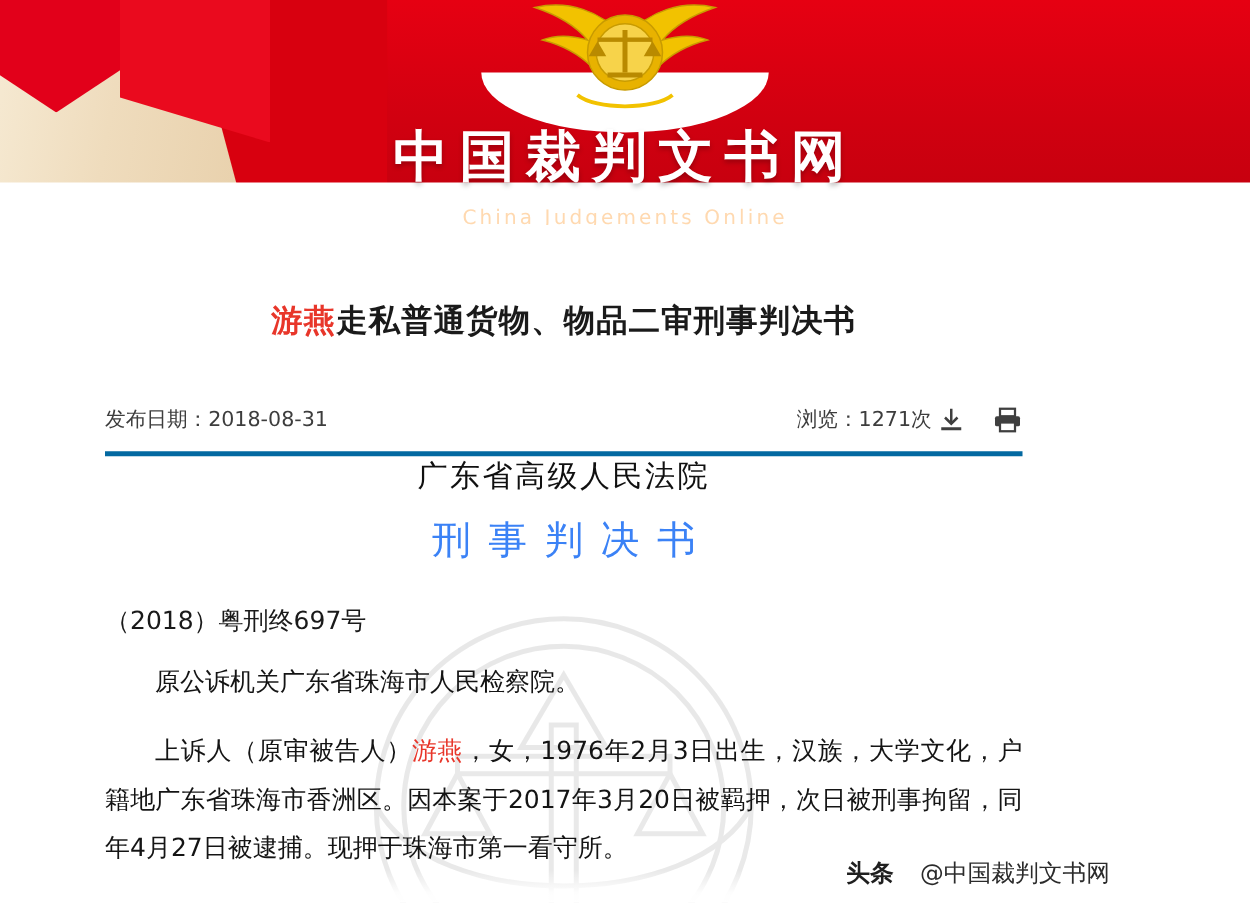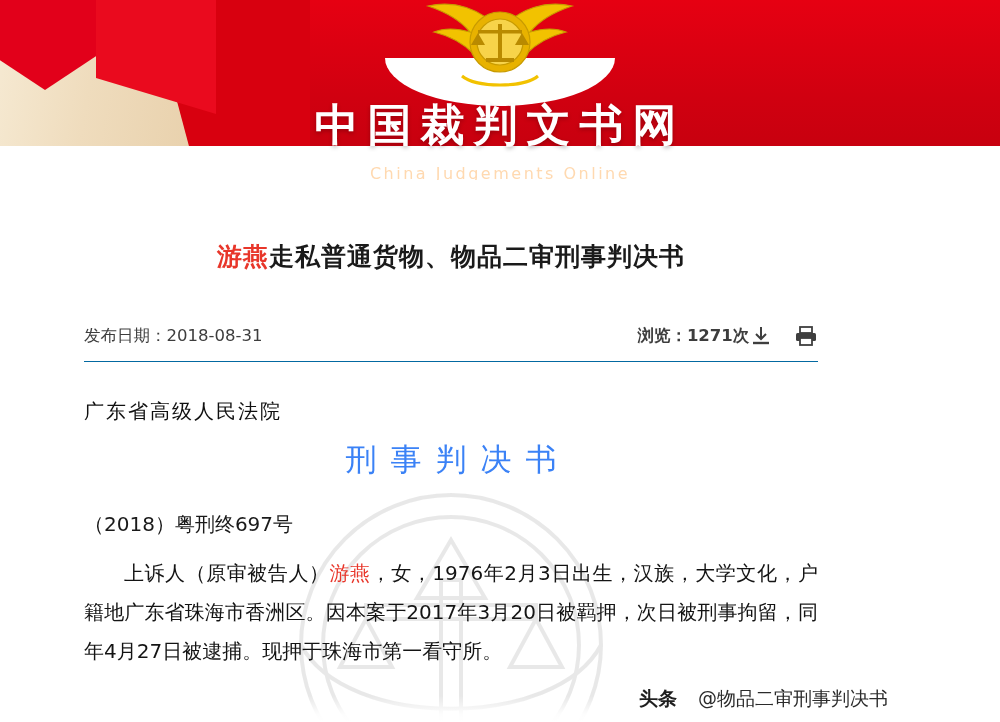--- a/index.html
+++ b/index.html
@@ -152,38 +152,37 @@
   }
   .hl-red { color: #e8362a; }
 
   .meta-row {
     margin-top: 52px;
     display: flex;
     align-items: center;
     font-size: 16.5px;
     color: #3d3d3d;
     padding-bottom: 14px;
-    border-bottom: 1px solid #0369a1;
+    border-bottom: 4px solid #0369a1;
     font-family: "DejaVu Sans", "Liberation Sans", sans-serif;
   }
   .meta-date { flex: 0 0 auto; }
-  .meta-views { margin-left: 375px; font-weight: bold; }
+  .meta-views { margin-left: 375px; }
   .meta-icons {
     margin-left: auto;
     display: flex;
     gap: 22px;
     align-items: center;
     color: #4d4d4d;
   }
   .icon-btn { cursor: pointer; line-height: 0; }
 
   .court-name {
-    text-align: left;
-    margin-top: 36px;
-    font-size: 20px;
+    text-align: center;
+    font-size: 24px;
     color: #101010;
     letter-spacing: 2px;
     font-family: "DejaVu Sans", "Liberation Sans", sans-serif;
   }
   .doc-kind {
     text-align: center;
     margin-top: 14px;
     font-size: 31px;
     color: #3b82f6;
     letter-spacing: 14px;
@@ -322,25 +321,26 @@
             <rect x="6" y="13" width="12" height="7" fill="#fff" stroke="#3f3f3f" stroke-width="1.8"></rect>
           </svg>
         </span>
       </span>
     </div>
 
     <div class="court-name">广东省高级人民法院</div>
     <div class="doc-kind">刑事判决书</div>
     <div class="case-no">（2018）粤刑终697号</div>
 
+    <div class="para indent">原公诉机关广东省珠海市人民检察院。</div>
 
     <div class="para indent">上诉人（原审被告人）<span class="hl-red">游燕</span>，女，1976年2月3日出生，汉族，大学文化，户籍地广东省珠海市香洲区。因本案于2017年3月20日被羁押，次日被刑事拘留，同年4月27日被逮捕。现押于珠海市第一看守所。</div>
 
   </div>
 
   <div class="fade-bottom"></div>
 
   <div class="tt-watermark">
     <span class="tt-logo">头条</span>
-    <span>@物品二审刑事判决书</span>
+    <span>@中国裁判文书网</span>
   </div>
 
 </div>
 
 </body></html>

